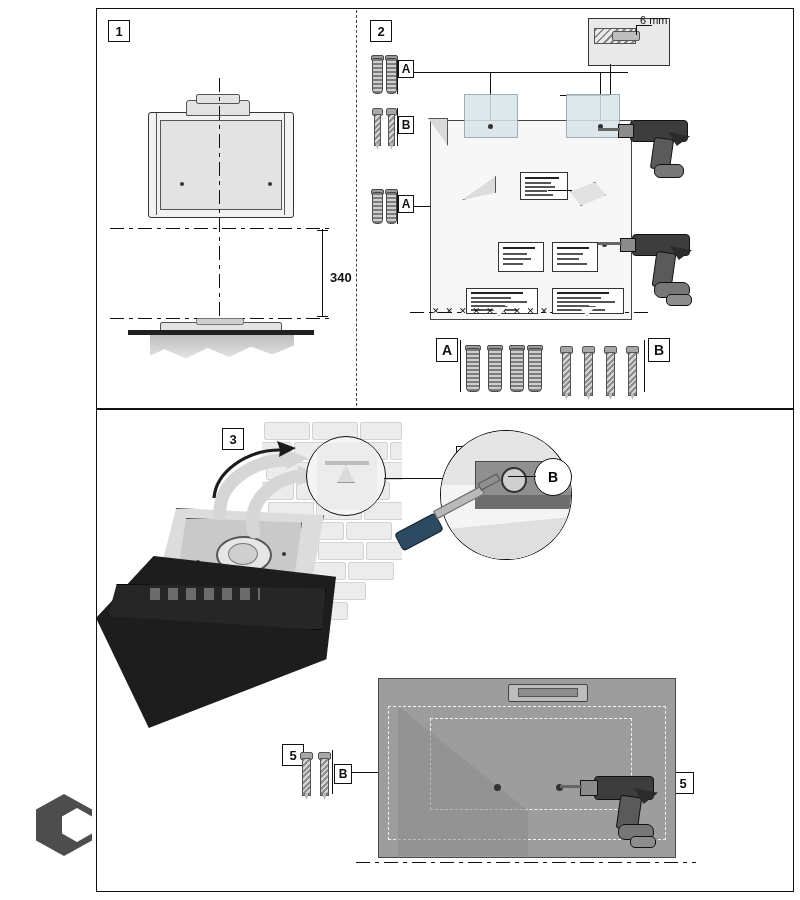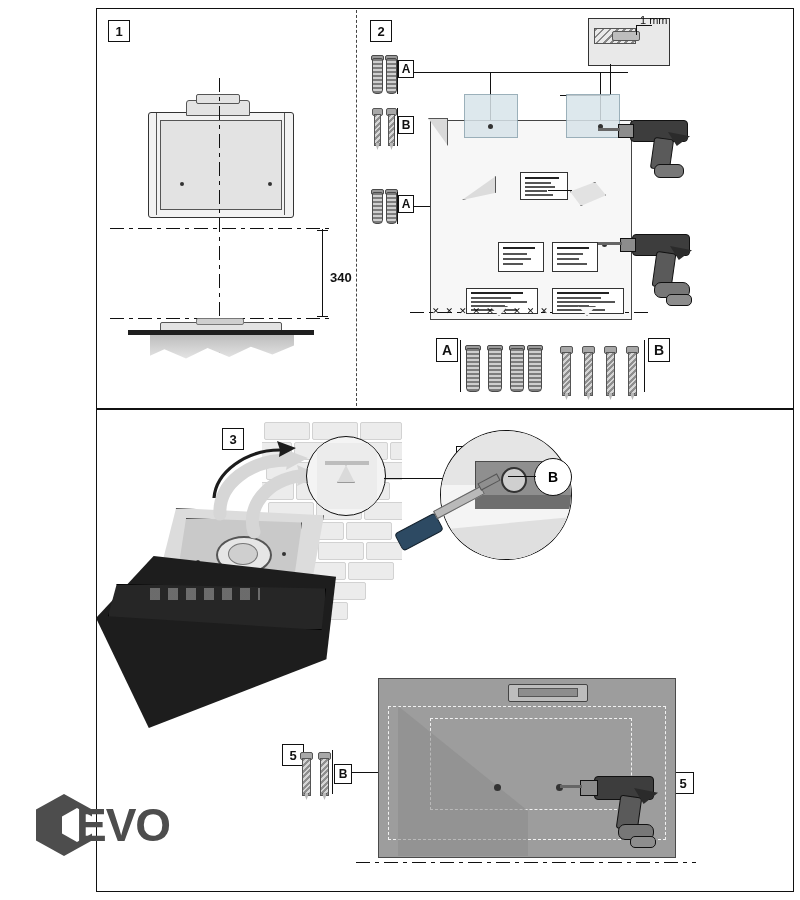--- a/index.html
+++ b/index.html
@@ -135,21 +135,21 @@
   <div class="stepbox" style="left:370px;top:20px;width:22px;height:22px;">
     <span>2</span>
   </div>
 
   <div style="position:absolute;left:588px;top:18px;width:80px;height:46px;background:#e9e9e9;border:1.2px solid #333;"></div>
   <div style="position:absolute;left:594px;top:28px;width:40px;height:14px;
               background:repeating-linear-gradient(135deg,#888 0 2px,#e9e9e9 2px 5px);border:1px solid #555;"></div>
   <div style="position:absolute;left:612px;top:31px;width:26px;height:8px;background:#bdbdbd;border:1px solid #555;border-radius:2px;"></div>
   <div class="leader" style="left:636px;top:25px;width:16px;"></div>
   <div class="leaderv" style="left:636px;top:25px;height:10px;"></div>
-  <div class="txt" style="left:640px;top:14px;">1 mm</div>
+  <div class="txt" style="left:640px;top:14px;">6 mm</div>
   <div class="leader" style="left:560px;top:95px;width:50px;"></div>
   <div class="leaderv" style="left:610px;top:64px;height:31px;"></div>
 
   <div class="anchor" style="left:372px;top:58px;width:9px;height:34px;">
     <div class="head"></div>
       <div class="body"></div>
   </div>
   <div class="anchor" style="left:386px;top:58px;width:9px;height:34px;">
     <div class="head"></div>
       <div class="body"></div>
@@ -450,16 +450,15 @@
     <div class="bit" style="left:-16px;top:13px;width:22px;"></div>
     <div class="grip" style="left:42px;top:24px;width:20px;height:32px;transform:rotate(8deg);"></div>
     <div class="tri" style="left:58px;top:16px;width:24px;height:16px;clip-path:polygon(0 0,100% 30%,40% 100%);"></div>
     <div class="grip" style="left:42px;top:52px;width:34px;height:14px;border-radius:7px;background:#777;"></div>
     <div class="grip" style="left:54px;top:64px;width:24px;height:10px;border-radius:5px;background:#8d8d8d;"></div>
   </div>
 
   <div class="logo" style="left:36px;top:792px;width:180px;height:70px;">
     <div class="hexo" style="left:0;top:2px;"></div>
     <div class="hexi" style="left:26px;top:16px;"></div>
-    <div class="logotext" style="left:40px;top:6px;">EVO</div>
   </div>
 
 </div>
 
 </body></html>

